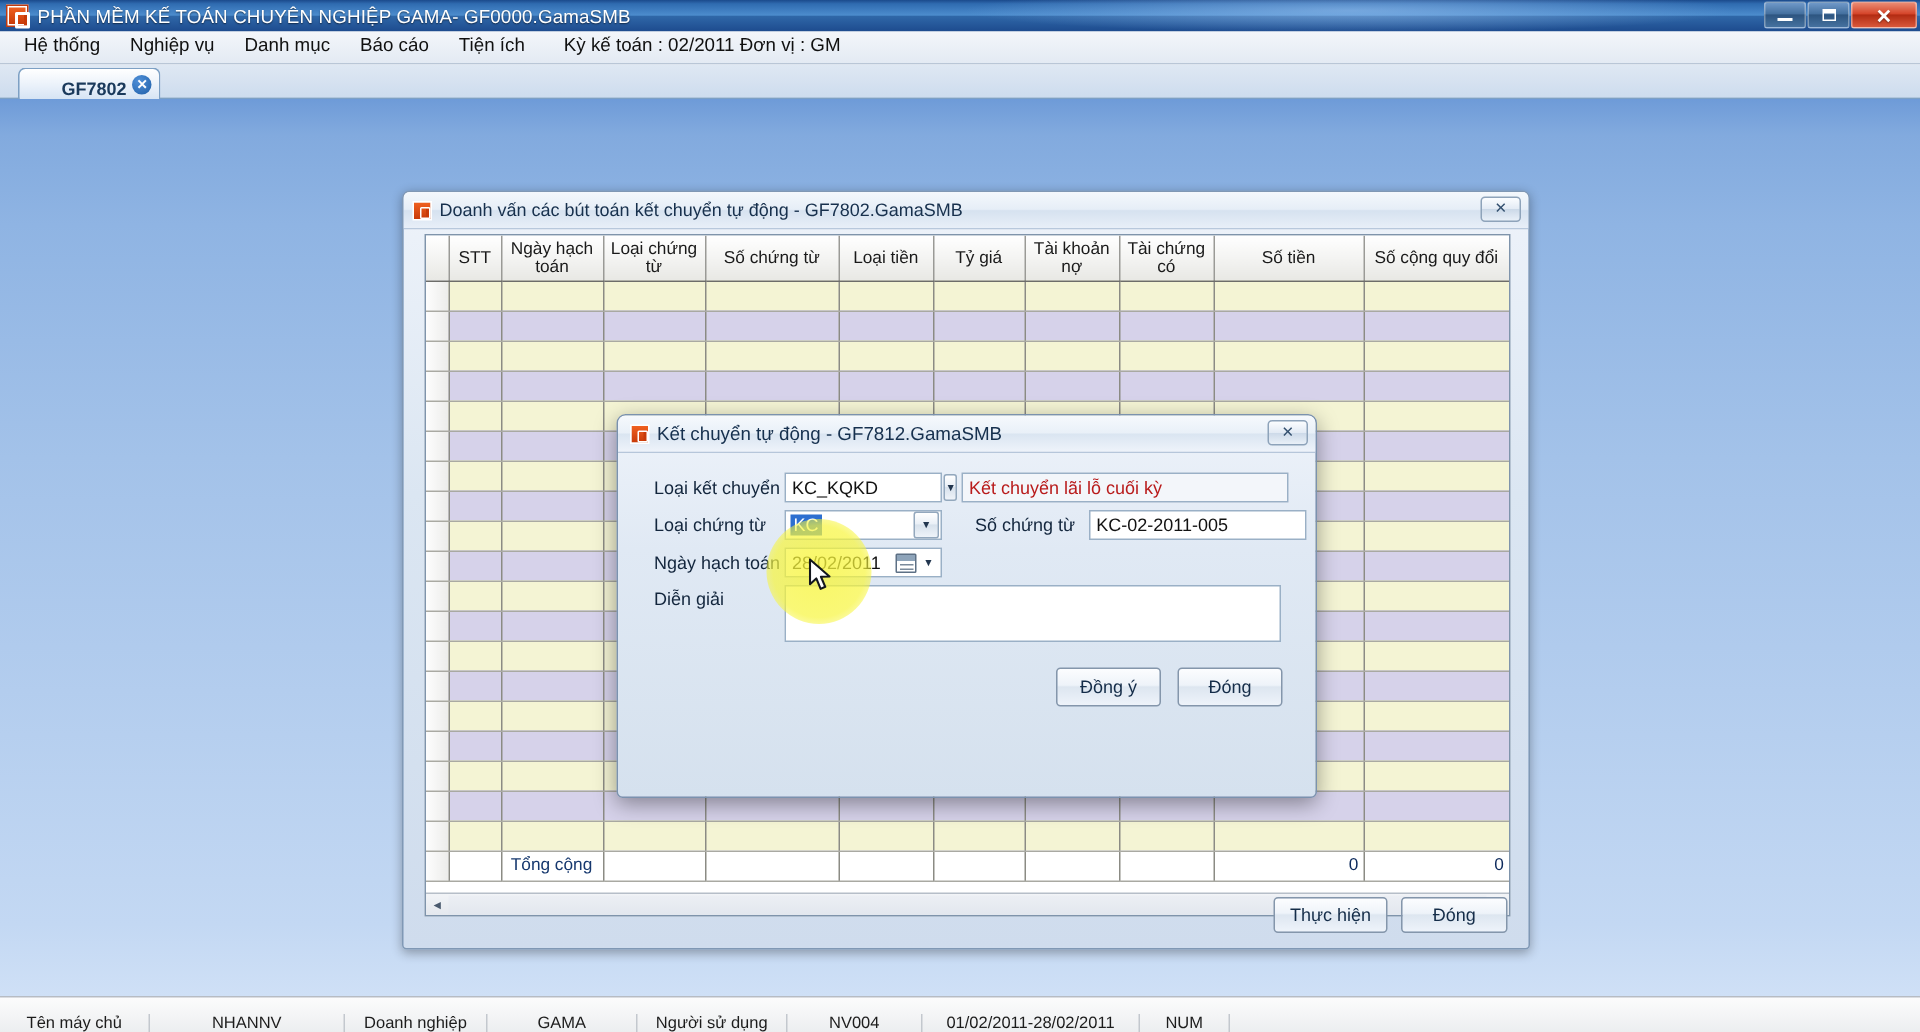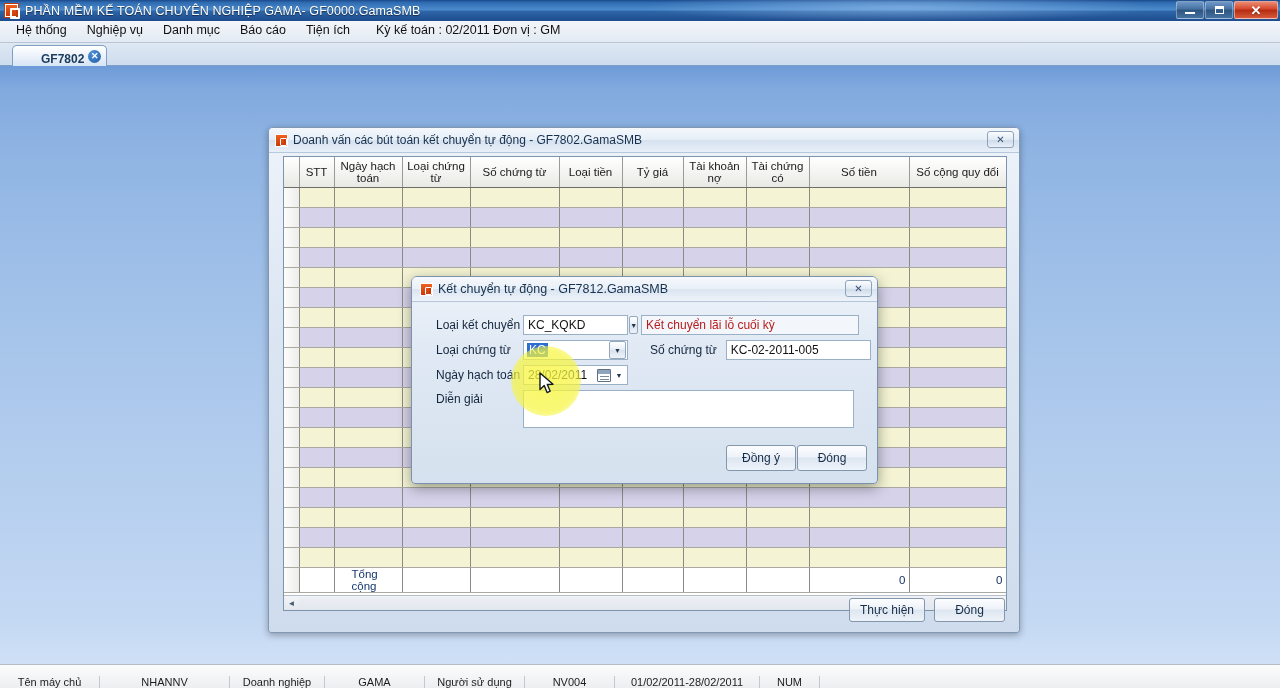--- a/index.html
+++ b/index.html
@@ -186,21 +186,21 @@
     font-size: 11.5px;
     color: #0d2a5c;
   }
   td.rowhdr {
     background: linear-gradient(to right, #fdfdfd, #ececea);
     border-right: 1px solid #9a9a96;
   }
   tr.odd td:not(.rowhdr) { background: #f4f4d4; }
   tr.even td:not(.rowhdr) { background: #d6d2ea; }
   tr.total td:not(.rowhdr) { background: #ffffff; }
-  tr.total td.lbl { color: #16386e; padding-left: 17px; }
+  tr.total td.lbl { color: #16386e; padding-left: 6px; }
   td.num { text-align: right; color: #16386e; padding-right: 5px; }
 
   .hscroll {
     position: absolute; left: 0; bottom: 0;
     width: 722px; height: 15px;
     background: linear-gradient(to bottom, #f2f4f7, #e4e8ee);
     border-top: 1px solid #b6bec8;
     display: flex; align-items: center; justify-content: space-between;
   }
   .hscroll .arr { width: 15px; height: 13px; display: flex; align-items: center; justify-content: center; font-size: 8px; color: #4a5a6e; }
@@ -216,21 +216,21 @@
     border: 1px solid #8496ab; border-radius: 3px;
     background: linear-gradient(to bottom, #fcfdff 0%, #eef3f9 45%, #dde6f0 50%, #eef3fa 100%);
     font-size: 12px; color: #152d49;
     display: flex; align-items: center; justify-content: center;
     white-space: nowrap;
   }
 
   
   .win7812 {
     position: absolute; left: 411px; top: 276px;
-    width: 467px; height: 208px;
+    width: 467px; height: 256px;
     background: linear-gradient(to bottom, #eef3fa, #e0e9f4 35%, #d5e1ee 100%);
     border: 1px solid #7b92ae;
     border-radius: 6px 6px 4px 4px;
     box-shadow: 0 4px 14px rgba(0,0,0,.38);
   }
   .win7812-title {
     height: 25px; display: flex; align-items: center;
     padding-left: 8px;
     border-radius: 5px 5px 0 0;
     background: linear-gradient(to bottom, #f6f9fd 0%, #e9f0f8 48%, #dae5f1 52%, #eef3fa 100%);
@@ -272,21 +272,21 @@
   .cal-icon::after {
     content: ""; position: absolute; left: 2px; top: 6px; width: 9px; height: 1px;
     background: #7a8a9b; box-shadow: 0 3px 0 #7a8a9b;
   }
   .date-arrow { width: 12px; text-align: center; font-size: 7px; color: #22364f; margin-right: 2px; }
 
   .textarea {
     background: #ffffff; border: 1px solid #9ab0c6;
     font-size: 12px; color: #121212; padding: 2px 4px;
   }
-  .dlg-footer { position: absolute; right: 12px; bottom: 14px; display: flex; gap: 1px; }
+  .dlg-footer { position: absolute; right: 24px; bottom: 14px; display: flex; gap: 11px; }
   .btn.wide { min-width: 70px; height: 26px; }
 
   
   .cursor-halo {
     position: absolute; left: 511px; top: 346px;
     width: 70px; height: 70px; border-radius: 50%;
     background: radial-gradient(circle, rgba(247,245,60,.78) 0%, rgba(247,245,60,.70) 62%, rgba(247,245,60,.25) 85%, rgba(247,245,60,0) 100%);
     pointer-events: none; z-index: 60;
   }
   .cursor-arrow { position: absolute; left: 539px; top: 372px; z-index: 61; pointer-events: none; }

